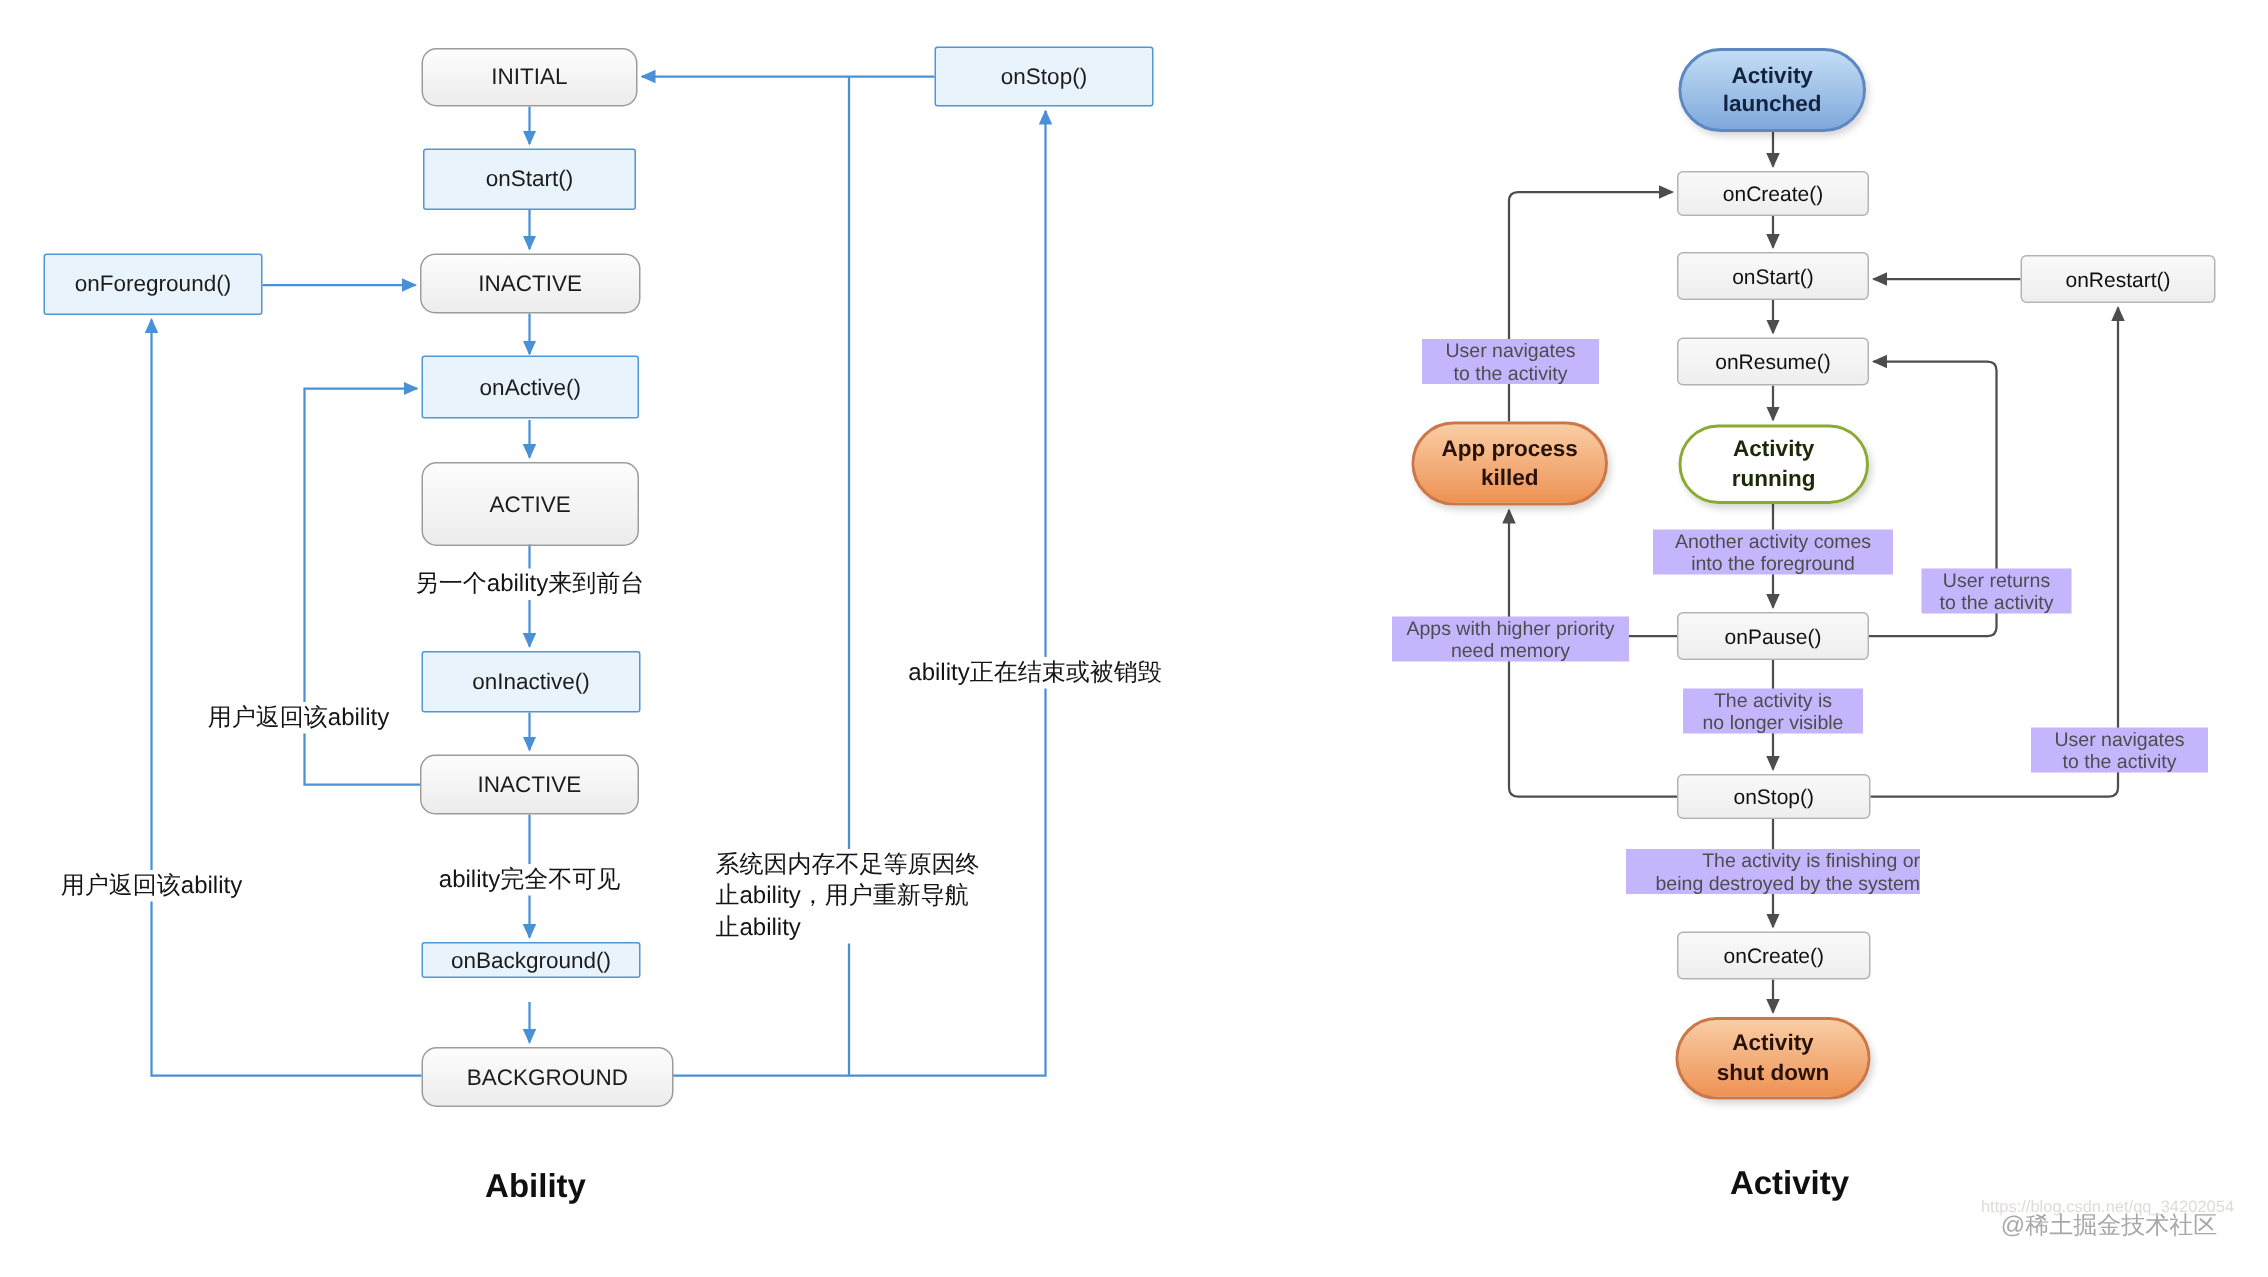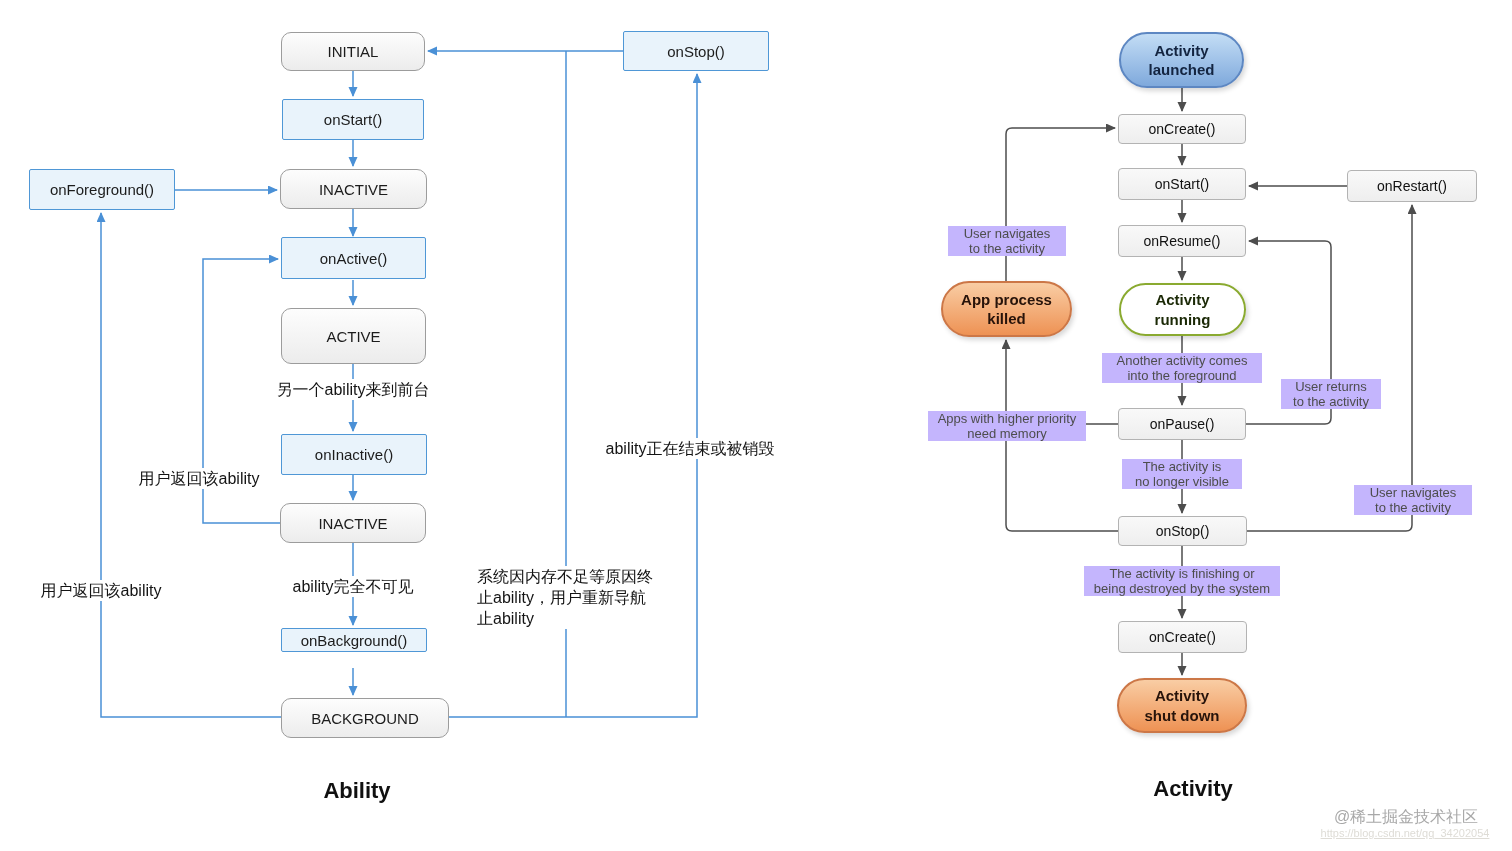--- a/index.html
+++ b/index.html
@@ -177,23 +177,23 @@
   <div class="ann" style="left:1122px;top:459px;width:120px;">
     <div>The activity is</div>
     <div>no longer visible</div>
   </div>
 
   <div class="ann" style="left:1354px;top:485px;width:118px;">
     <div>User navigates</div>
     <div>to the activity</div>
   </div>
 
-  <div class="ann" style="left:1084px;top:566px;width:196px;">
+  <div class="ann" style="left:1084px;top:566px;width:196px;text-align:right;">
     <div>The activity is finishing or</div>
     <div>being destroyed by the system</div>
   </div>
 
   <div class="title" style="left:1113px;top:776px;width:160px;">Activity</div>
 
   <div class="wm-handle" style="left:1316px;top:807px;width:180px;">@稀土掘金技术社区</div>
-  <div class="wm-url" style="left:1305px;top:827px;width:200px;text-decoration:underline;">https://blog.csdn.net/qq_34202054</div>
+  <div class="wm-url" style="left:1305px;top:799px;width:200px;">https://blog.csdn.net/qq_34202054</div>
 
 </div>
 
 </body></html>

